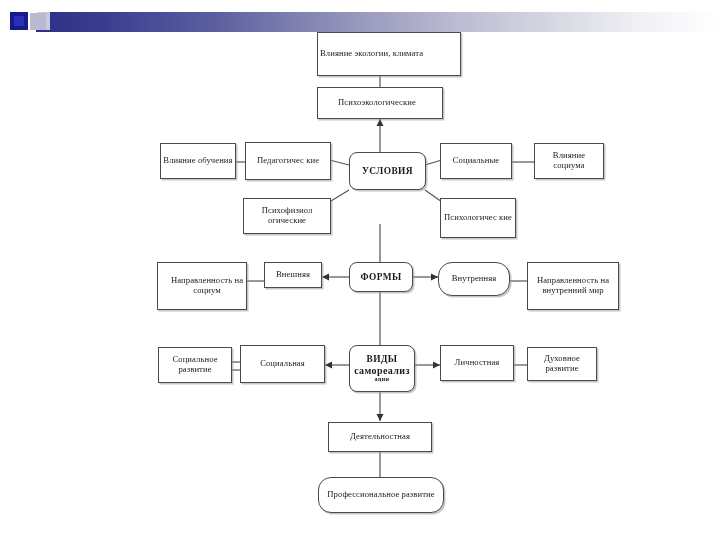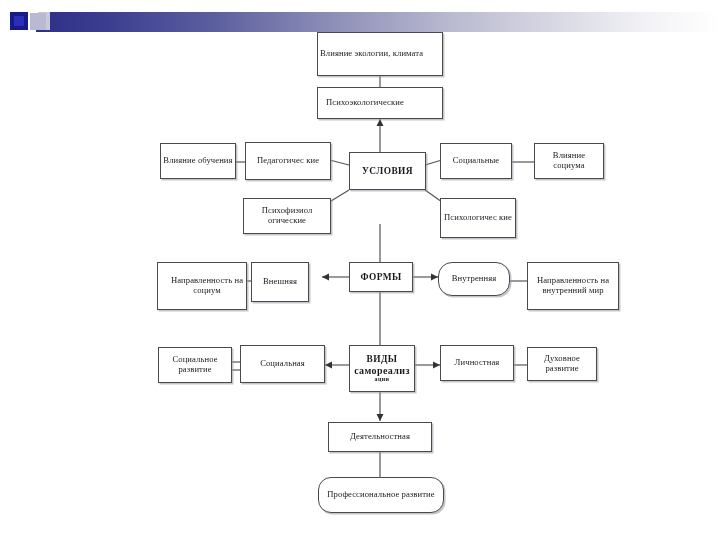--- a/index.html
+++ b/index.html
@@ -30,21 +30,21 @@
 
   .node{
     position:absolute;box-sizing:border-box;
     background:#ffffff;border:1px solid #4a4a4a;
     display:flex;align-items:center;justify-content:center;
     text-align:center;line-height:1.15;
     font-size:8.6px;letter-spacing:.1px;
     padding:1px 2px;
     box-shadow:1.5px 1.5px 0 0 rgba(150,150,160,.55);
   }
-  .node.bold{font-weight:bold;font-size:9.4px;letter-spacing:.4px;}
+  .node.bold{font-weight:bold;font-size:9.4px;letter-spacing:.4px;border-radius:8px;}
   .node .stack{display:block;}
   .node .l2{display:block;font-size:10px;font-weight:bold;}
   .node .l3{display:block;font-size:6px;font-weight:bold;margin-top:-1px;}
 </style>
 </head>
 <body>
 
 <div id="slide-header">
   <div class="hdr-bar"></div>
   <div class="sq sq-2"></div>
@@ -93,25 +93,25 @@
       <path d="M240,362 L230,362"></path>
       <path d="M240,370 L230,370"></path>
       <path d="M512,365 L528,365"></path>
 
       <path d="M380,392 L380,421" marker-end="url(#ah)"></path>
 
       <path d="M380,452 L380,477"></path>
     </g>
   </svg>
 
-  <div class="node" style="left:317px;top:32px;width:126px;height:44px;justify-content:flex-start;text-align:left;">
+  <div class="node" style="left:317px;top:32px;width:144px;height:44px;justify-content:flex-start;text-align:left;">
     <span>Влияние экологии, климата</span>
   </div>
 
-  <div class="node" style="left:317px;top:87px;width:126px;height:32px;justify-content:flex-start;text-align:left;padding-left:8px;">
+  <div class="node" style="left:317px;top:87px;width:126px;height:32px;justify-content:flex-start;text-align:left;padding-left:20px;">
     <span>Психоэкологические</span>
   </div>
 
   <div class="node bold" style="left:349px;top:152px;width:77px;height:38px;">
     <span>УСЛОВИЯ</span>
   </div>
 
   <div class="node" style="left:160px;top:143px;width:76px;height:36px;">
     <span>Влияние обучения</span>
   </div>
@@ -137,21 +137,21 @@
   </div>
 
   <div class="node bold" style="left:349px;top:262px;width:64px;height:30px;">
     <span>ФОРМЫ</span>
   </div>
 
   <div class="node" style="left:157px;top:262px;width:90px;height:48px;padding-left:12px;">
     <span>Направленность на социум</span>
   </div>
 
-  <div class="node" style="left:251px;top:262px;width:58px;height:40px;text-align:center;">
+  <div class="node" style="left:264px;top:262px;width:58px;height:26px;text-align:center;">
     <span>Внешняя</span>
   </div>
 
   <div class="node" style="left:438px;top:262px;width:72px;height:34px;border-radius:14px;">
     <span>Внутренняя</span>
   </div>
 
   <div class="node" style="left:527px;top:262px;width:92px;height:48px;">
     <span>Направленность на внутренний мир</span>
   </div>

